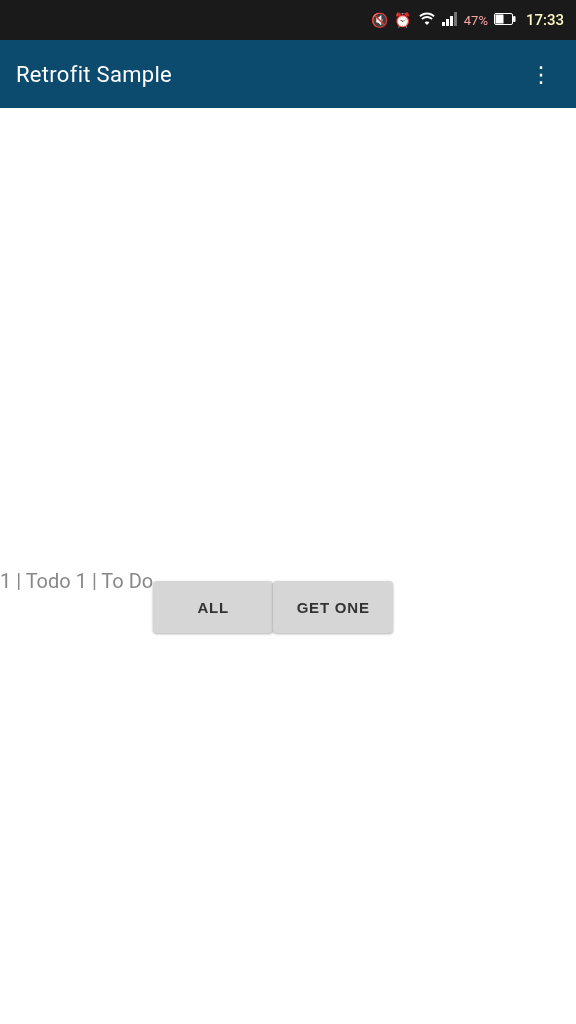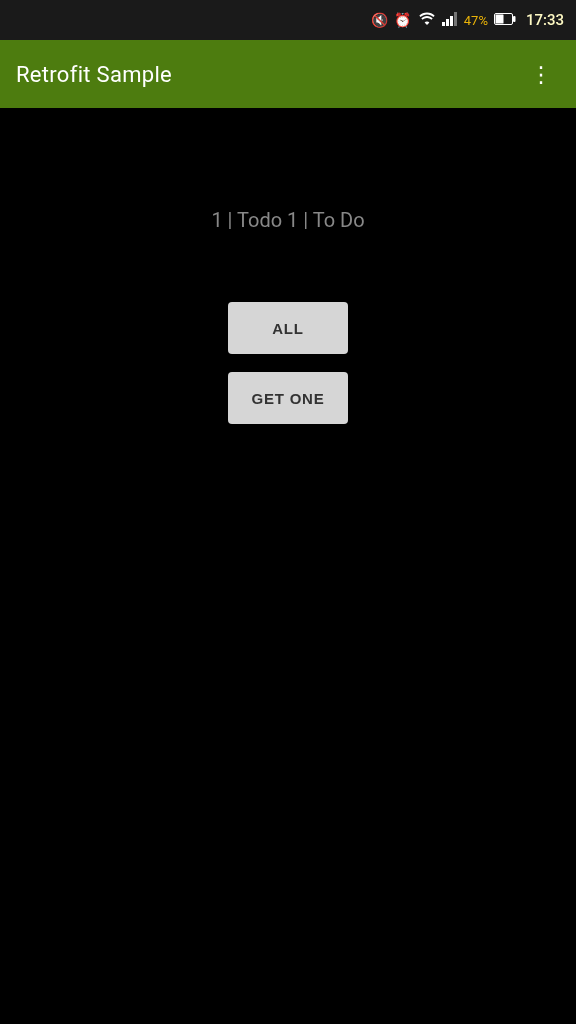--- a/index.html
+++ b/index.html
@@ -40,29 +40,29 @@
     }
 
     .status-time {
       color: #fef9c3;
       font-size: 15px;
       font-weight: 500;
       margin-left: 4px;
     }
 
     .battery-percent {
-      color: #eab308;
+      color: #fca5a5;
       font-size: 13px;
     }
 
     
     .app-bar {
       width: 100%;
       height: 68px;
-      background-color: #4d7c0f;
+      background-color: #0c4a6e;
       display: flex;
       align-items: center;
       justify-content: space-between;
       padding: 0 16px;
     }
 
     .app-bar-title {
       color: #ffffff;
       font-size: 22px;
       font-weight: 400;
@@ -74,23 +74,23 @@
       font-size: 22px;
       cursor: pointer;
       padding: 8px;
       border-radius: 50%;
     }
 
     
     .main-content {
       width: 100%;
       height: calc(1024px - 40px - 68px);
-      background-color: #000000;
+      background-color: #ffffff;
       display: flex;
-      flex-direction: column;
+      flex-direction: row;
       align-items: center;
       padding-top: 100px;
     }
 
     .todo-text {
       color: #888888;
       font-size: 20px;
       font-weight: 400;
       margin-bottom: 70px;
       text-align: center;

